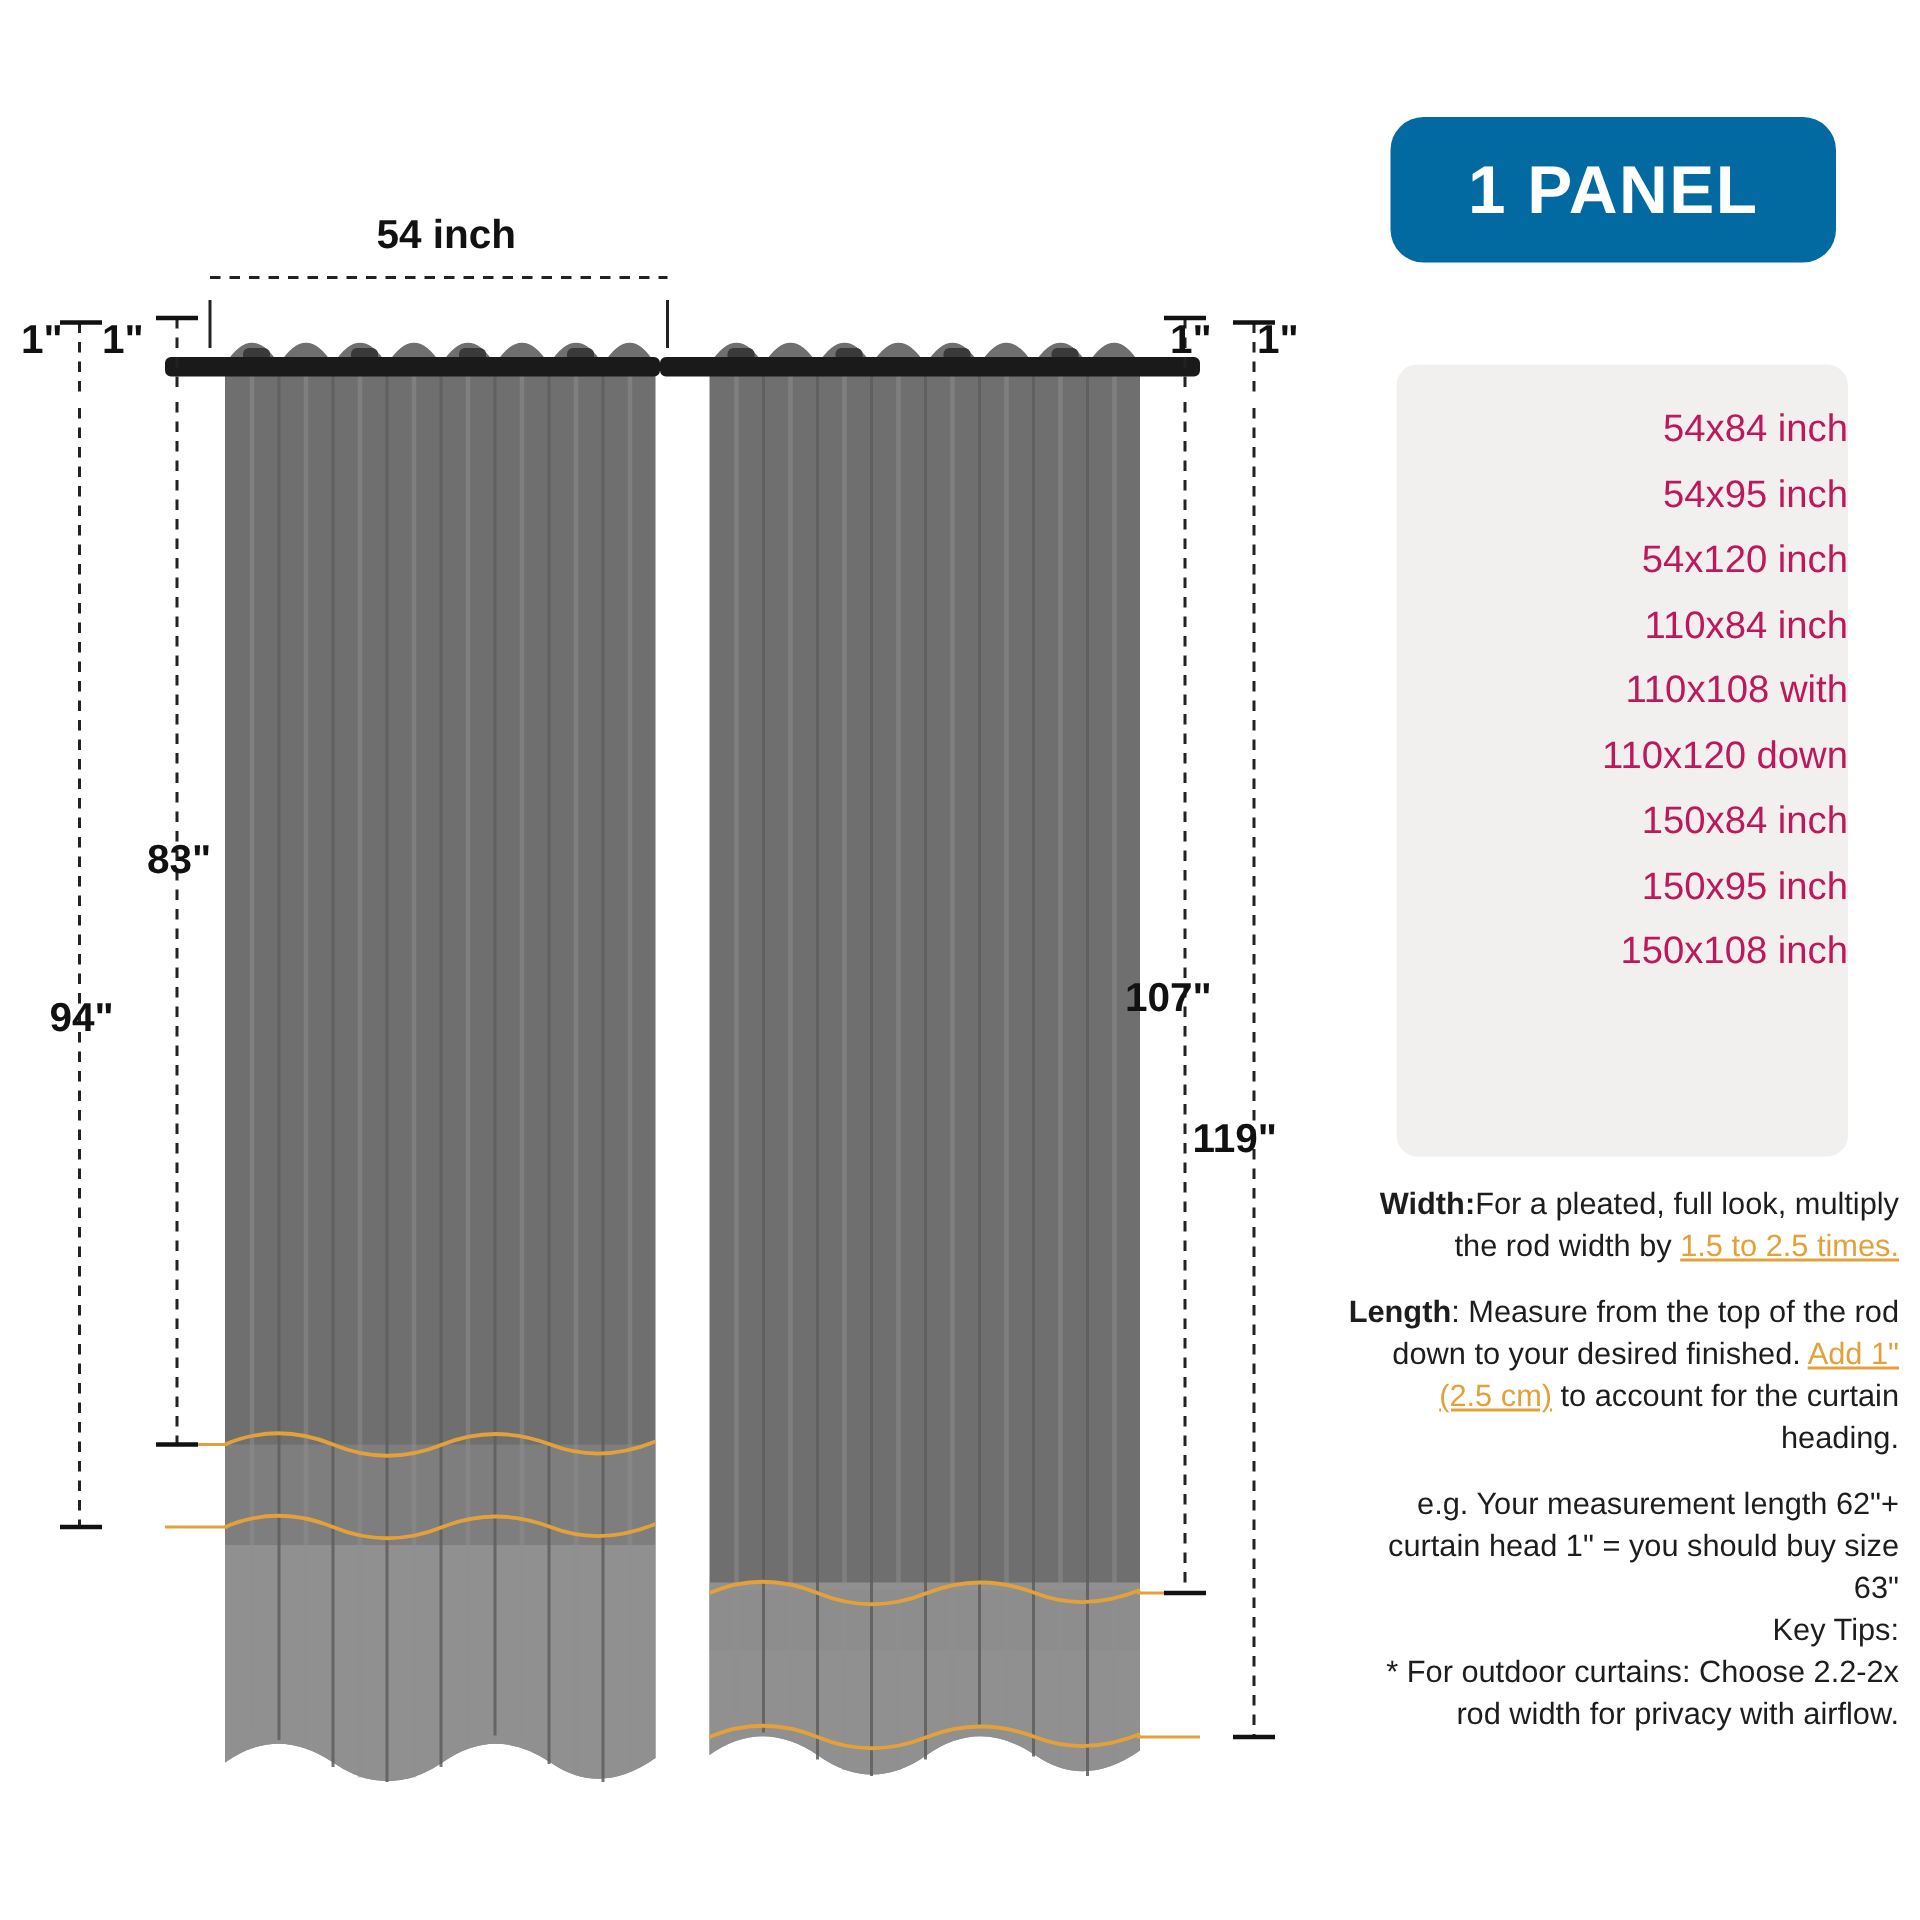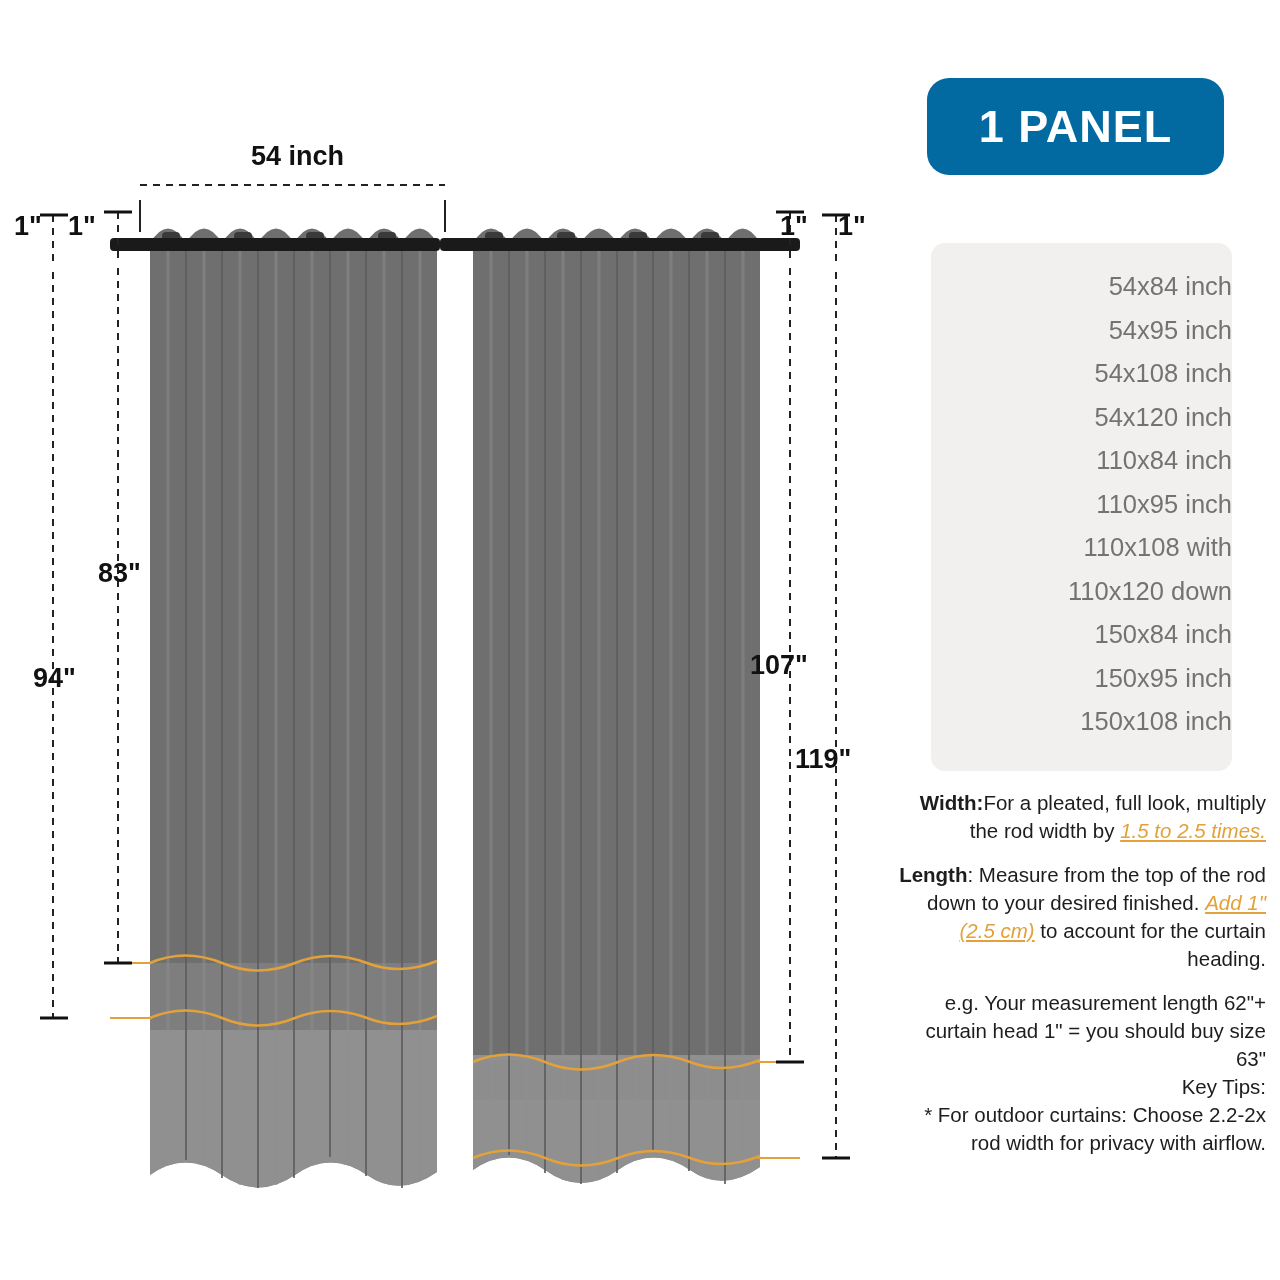--- a/index.html
+++ b/index.html
@@ -45,42 +45,41 @@
     top: 243px;
     width: 301px;
     height: 528px;
     background: #f1f0ee;
     border-radius: 14px;
     padding: 22px 0 0 0;
     box-sizing: border-box;
   }
   .size-item {
     font-size: 25.5px;
-    color: #737373;
+    color: #be185d;
     padding: 0 0 0 65px;
     line-height: 43.5px;
     white-space: nowrap;
   }
   
   .notes {
     position: absolute;
     left: 896px;
     top: 789px;
     width: 370px;
     font-size: 20.5px;
     color: #1d1d1d;
     line-height: 28px;
   }
   .notes p { margin: 0 0 16px 0; }
   .notes p.tight { margin-bottom: 0; }
   .uline-orange {
     color: #e2a13a;
     text-decoration: underline;
     text-decoration-color: #e2a13a;
-    font-style: italic;
   }
   .bold { font-weight: bold; }
   .dim-label {
     position: absolute;
     font-size: 27px;
     font-weight: bold;
     color: #111;
     white-space: nowrap;
   }
   svg.curtains {
@@ -229,24 +228,22 @@
   <div class="dim-label" style="left:750px; top:650px;">107"</div>
   <div class="dim-label" style="left:795px; top:744px;">119"</div>
 
   <div class="panel-badge">
     <span>1 PANEL</span>
   </div>
 
   <div class="size-card">
     <div class="size-item">54x84 inch</div>
     <div class="size-item">54x95 inch</div>
-    <div class="size-item">54x108 inch</div>
     <div class="size-item">54x120 inch</div>
     <div class="size-item">110x84 inch</div>
-    <div class="size-item">110x95 inch</div>
     <div class="size-item">110x108 with</div>
     <div class="size-item">110x120 down</div>
     <div class="size-item">150x84 inch</div>
     <div class="size-item">150x95 inch</div>
     <div class="size-item">150x108 inch</div>
   </div>
 
   <div class="notes">
     <p><span class="bold">Width:</span><span>For a pleated, full look, multiply the rod width by </span><span class="uline-orange">1.5 to 2.5 times.</span></p>
 

